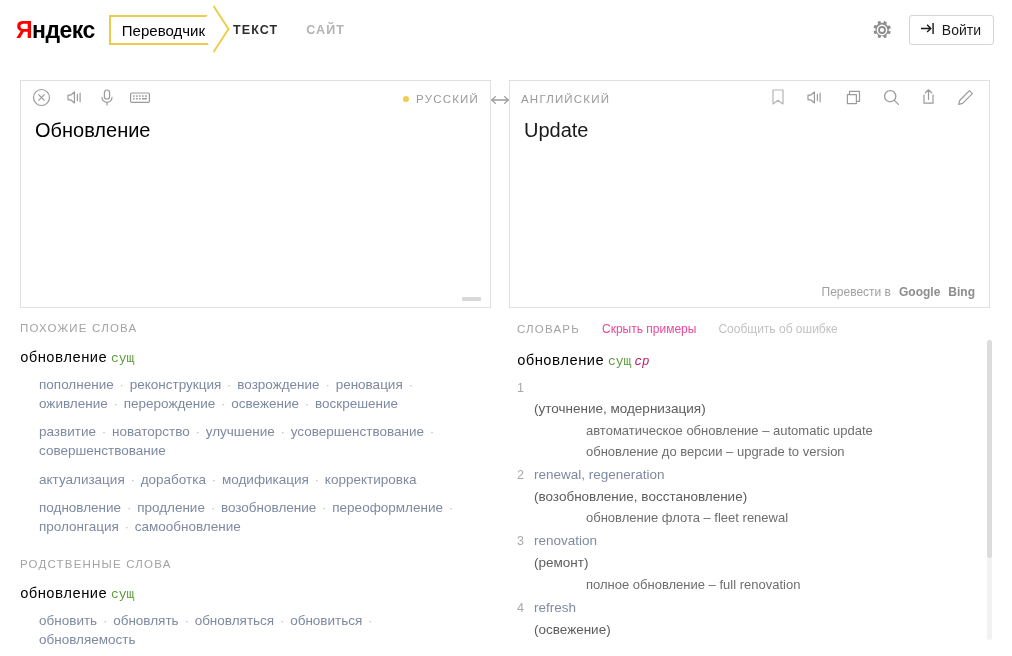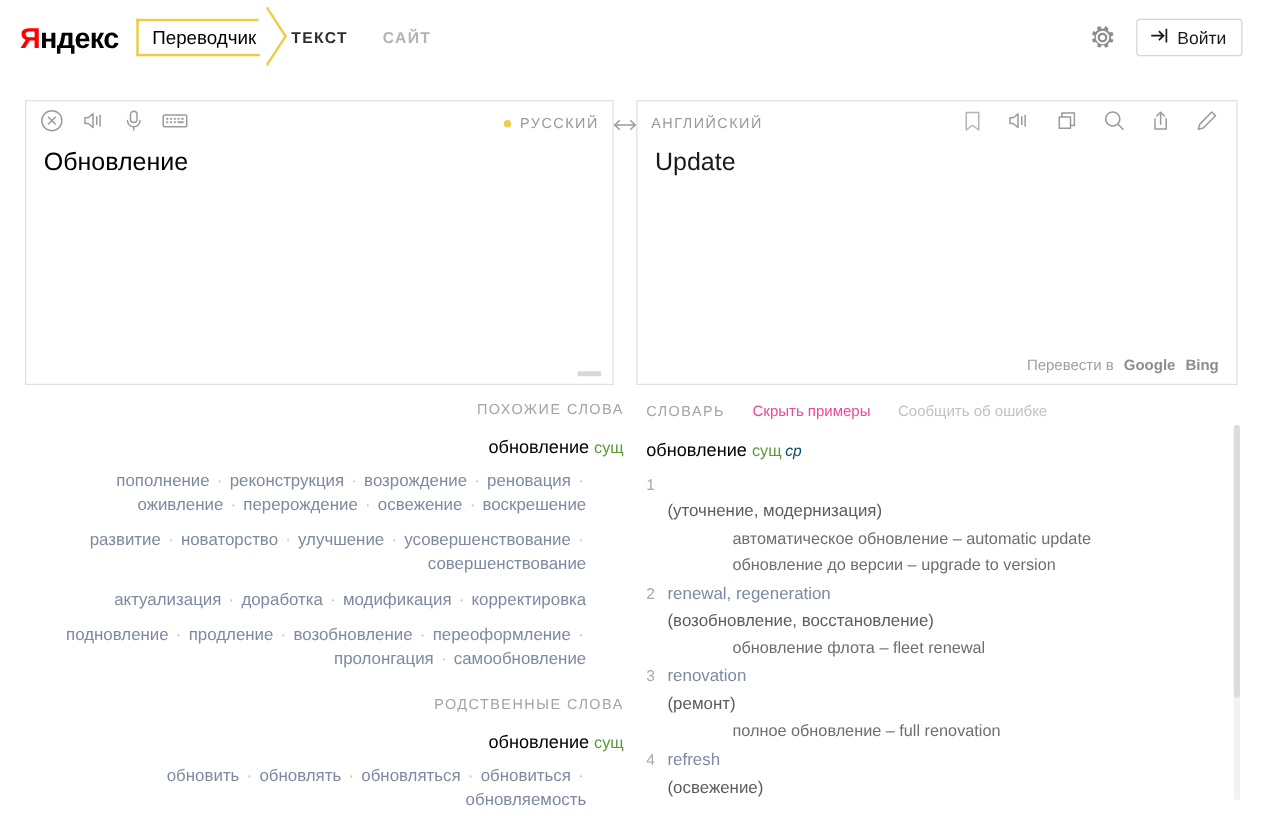--- a/index.html
+++ b/index.html
@@ -189,21 +189,21 @@
     gap: 8px;
   }
   .translate-via .eng { color: #8d8d8d; font-weight: bold; cursor: pointer; }
 
   
   .bottom {
     display: flex;
     margin: 14px 20px 0 20px;
     height: 330px;
   }
-  .col-left { width: 489px; padding-right: 10px; text-align: right; }
+  .col-left { width: 489px; padding-right: 10px; }
   .col-right { width: 483px; position: relative; padding-left: 8px; }
 
   .section-title {
     font-size: 11.5px;
     letter-spacing: 1.2px;
     color: #a3a3a3;
     text-transform: uppercase;
     margin-bottom: 16px;
   }
   .dict-head-row {
@@ -217,23 +217,24 @@
     color: #ec4899;
     cursor: pointer;
     border-bottom: 1px dotted transparent;
   }
   .dict-action.muted { color: #c2c2c2; }
 
   .headword {
     font-size: 14.5px;
     color: #000;
     margin-bottom: 9px;
+    font-family: Liberation Mono, monospace;
   }
   .pos { color: #5c9a3a; font-size: 13px; margin-left: 4px; }
-  .gender { color: #0c4a6e; font-size: 12.5px; font-style: italic; margin-left: 3px; }
+  .gender { color: #be185d; font-size: 12.5px; font-style: italic; margin-left: 3px; }
 
   .syn-group {
     font-size: 13.5px;
     color: #7e8aa0;
     line-height: 1.42;
     margin: 0 0 9px 19px;
     max-width: 430px;
   }
   .syn-group .w { cursor: pointer; }
   .syn-sep { color: #b9c0cc; padding: 0 2px; }

